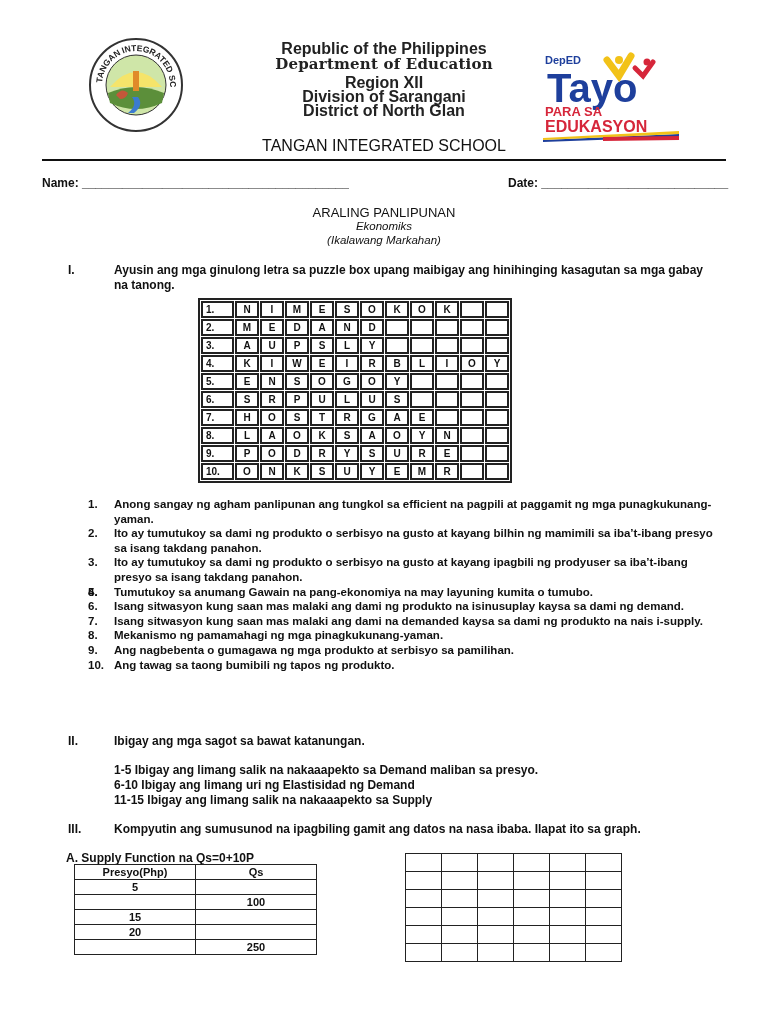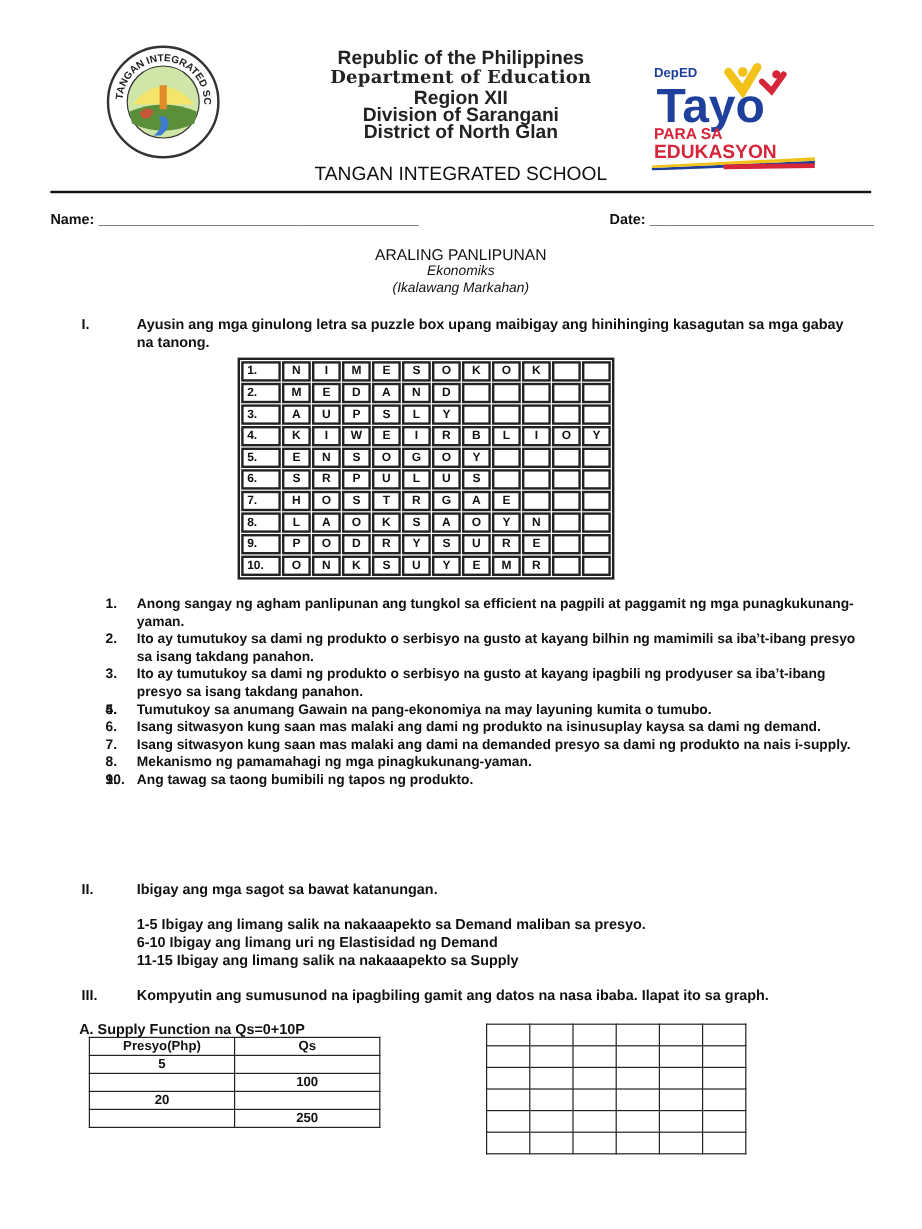--- a/index.html
+++ b/index.html
@@ -253,23 +253,23 @@
     </tbody>
 </table>
 
 <ol id="questions">
     <li><span class="qn">1.</span><span>Anong sangay ng agham panlipunan ang tungkol sa efficient na pagpili at paggamit ng mga punagkukunang-yaman.</span></li>
     <li><span class="qn">2.</span><span>Ito ay tumutukoy sa dami ng produkto o serbisyo na gusto at kayang bilhin ng mamimili sa iba’t-ibang presyo sa isang takdang panahon.</span></li>
     <li><span class="qn">3.</span><span>Ito ay tumutukoy sa dami ng produkto o serbisyo na gusto at kayang ipagbili ng prodyuser sa iba’t-ibang presyo sa isang takdang panahon.</span></li>
     <li><span class="qn">4.</span></li>
     <li><span class="qn">5.</span><span>Tumutukoy sa anumang Gawain na pang-ekonomiya na may layuning kumita o tumubo.</span></li>
     <li><span class="qn">6.</span><span>Isang sitwasyon kung saan mas malaki ang dami ng produkto na isinusuplay kaysa sa dami ng demand.</span></li>
-    <li><span class="qn">7.</span><span>Isang sitwasyon kung saan mas malaki ang dami na demanded presyo sa dami ng produkto na nais i-supply.</span></li>
+    <li><span class="qn">7.</span><span>Isang sitwasyon kung saan mas malaki ang dami na demanded kaysa sa dami ng produkto na nais i-supply.</span></li>
     <li><span class="qn">8.</span><span>Mekanismo ng pamamahagi ng mga pinagkukunang-yaman.</span></li>
-    <li><span class="qn">9.</span></li>
+    <li><span class="qn">9.</span><span>Ang nagbebenta o gumagawa ng mga produkto at serbisyo sa pamilihan.</span></li>
     <li><span class="qn">10.</span><span>Ang tawag sa taong bumibili ng tapos ng produkto.</span></li>
   </ol>
 
 <div class="sec-num" style="top:734px;">II.</div>
 <div class="sec-text" style="top:734px;">Ibigay ang mga sagot sa bawat katanungan.</div>
 <div class="sub-item" style="top:763px;">1-5 Ibigay ang limang salik na nakaaapekto sa Demand maliban sa presyo.</div>
 <div class="sub-item" style="top:778px;">6-10 Ibigay ang limang uri ng Elastisidad ng Demand</div>
 <div class="sub-item" style="top:793px;">11-15 Ibigay ang limang salik na nakaaapekto sa Supply</div>
 
 <div class="sec-num" style="top:822px;">III.</div>
@@ -286,20 +286,24 @@
   <tbody id="supply-body">
       <tr>
         <td>5</td>
         <td></td>
       </tr>
       <tr>
         <td></td>
         <td>100</td>
       </tr>
       <tr>
+        <td>15</td>
+        <td></td>
+      </tr>
+      <tr>
         <td>20</td>
         <td></td>
       </tr>
       <tr>
         <td></td>
         <td>250</td>
       </tr>
     </tbody>
 </table>
 

